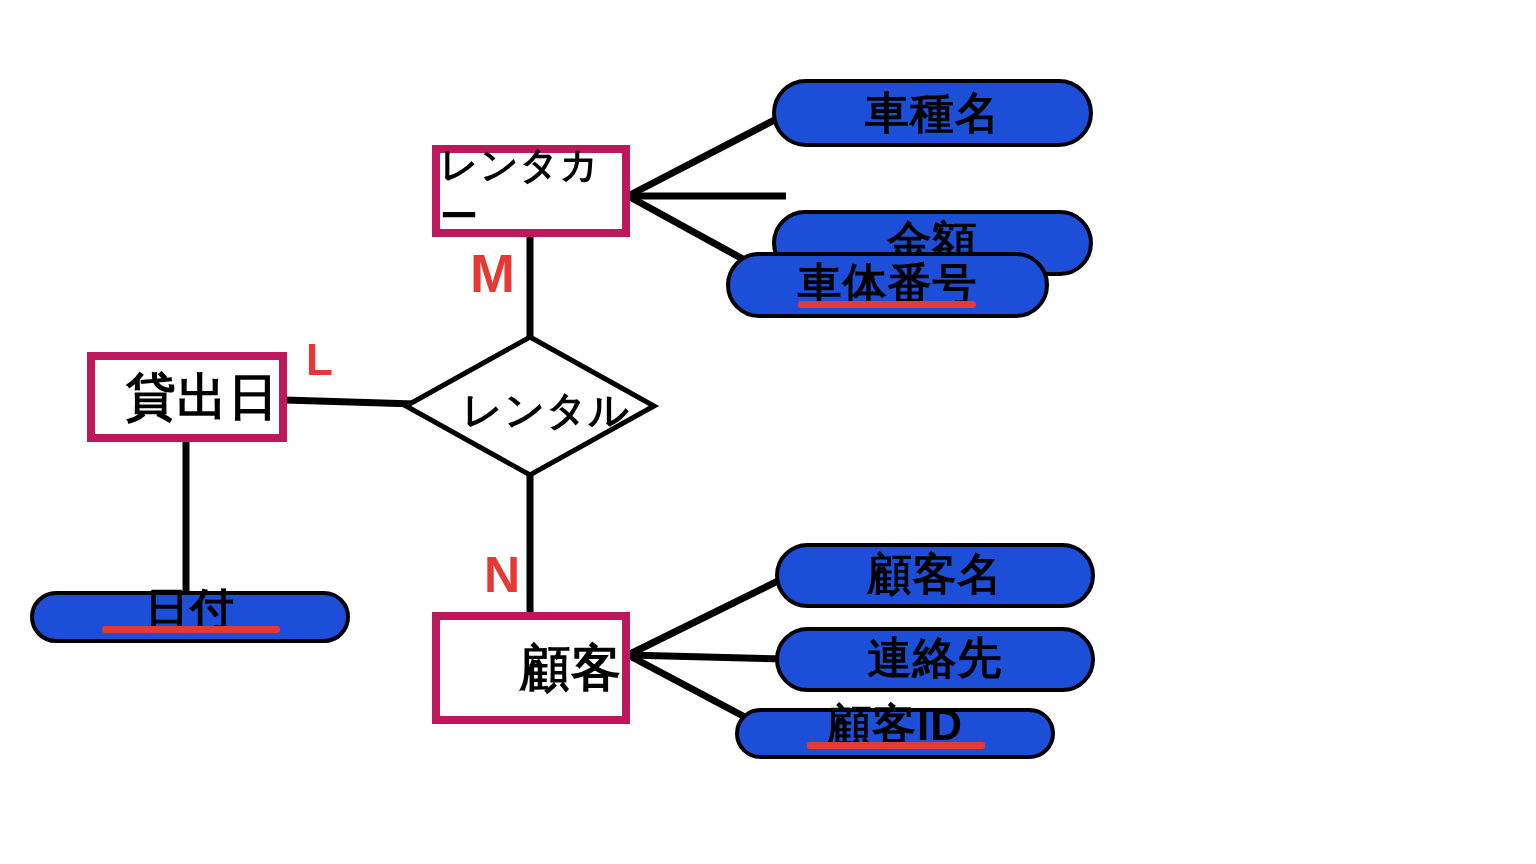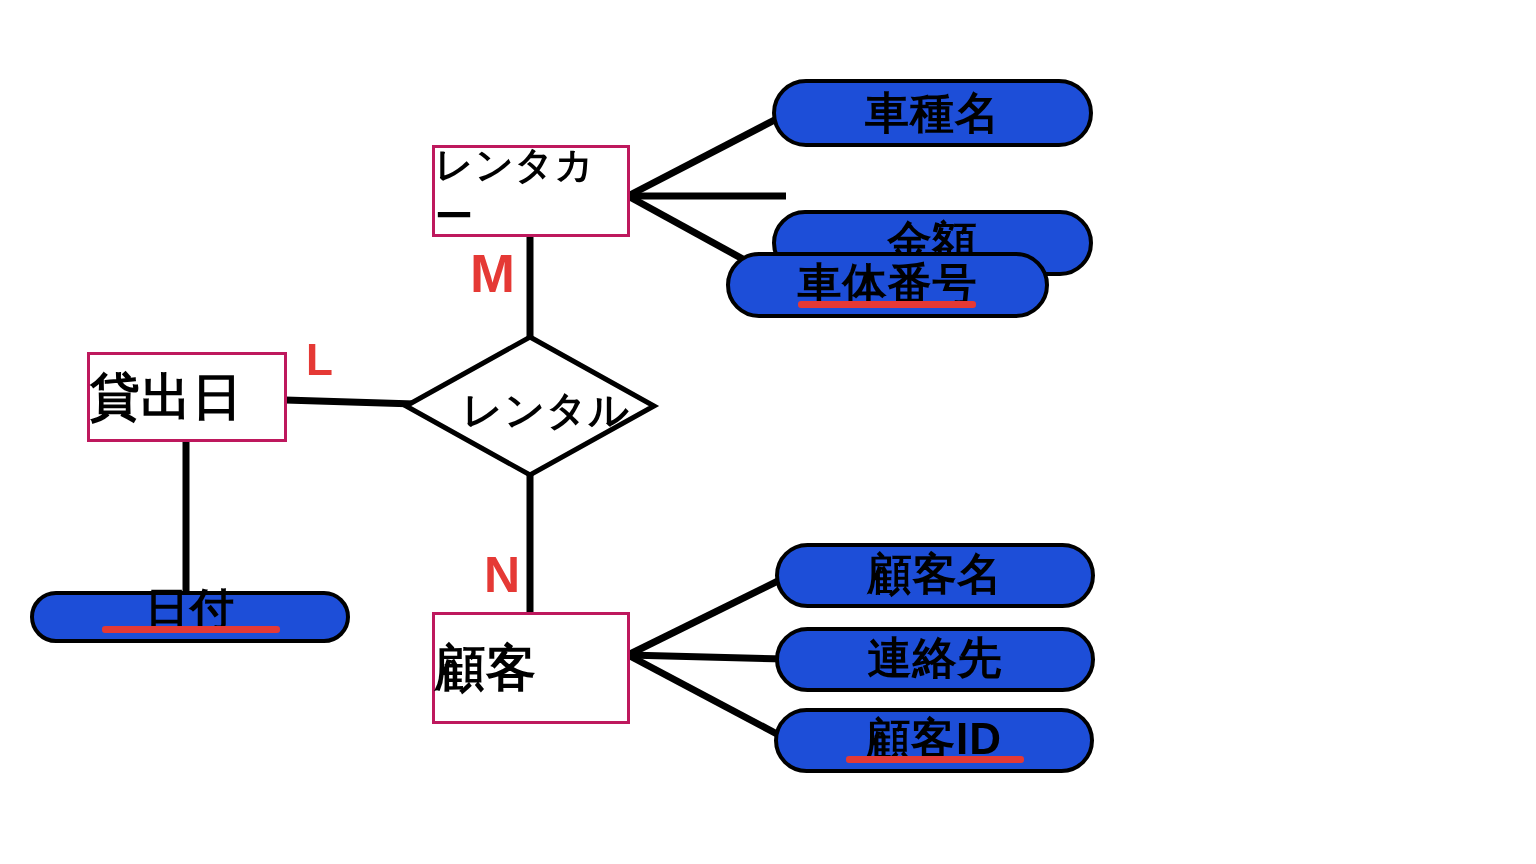--- a/index.html
+++ b/index.html
@@ -16,24 +16,24 @@
     overflow: hidden;
   }
   .lines-layer {
     position: absolute;
     left: 0; top: 0;
     width: 1536px; height: 864px;
   }
   .entity {
     position: absolute;
     background: #ffffff;
-    border: 3px solid #be185d;
+    border: 8px solid #be185d;
     display: flex;
     align-items: center;
-    justify-content: flex-start;
+    justify-content: flex-end;
     font-weight: 600;
     letter-spacing: 1px;
     z-index: 2;
   }
   .attr {
     position: absolute;
     background: #1d4ed8;
     border: 4px solid #000000;
     border-radius: 40px;
     display: flex;
@@ -78,21 +78,21 @@
   #entity-rental-car   { left: 432px; top: 145px; width: 198px; height: 92px; font-size: 38px; }
   #entity-lending-date { left: 87px;  top: 352px; width: 200px; height: 90px; font-size: 50px; }
   #entity-customer     { left: 432px; top: 612px; width: 198px; height: 112px; font-size: 50px; }
 
   #attr-car-model-name { left: 772px; top: 79px;  width: 321px; height: 68px; }
   #attr-price          { left: 772px; top: 162px; width: 321px; height: 66px; margin-top: 48px; }
   #attr-body-number    { left: 726px; top: 252px; width: 323px; height: 66px; }
   #attr-date           { left: 30px;  top: 591px; width: 320px; height: 52px; }
   #attr-customer-name  { left: 775px; top: 543px; width: 320px; height: 65px; }
   #attr-contact        { left: 775px; top: 627px; width: 320px; height: 65px; }
-  #attr-customer-id    { left: 774px; top: 708px; width: 320px; height: 65px; }
+  #attr-customer-id    { left: 735px; top: 708px; width: 320px; height: 51px; }
 </style>
 </head>
 <body>
 
 <div class="canvas">
 
   <svg class="lines-layer" viewBox="0 0 1536 864">
     <g stroke="#000000" stroke-width="7" fill="none">
       <line x1="628" y1="196" x2="790" y2="112"></line>
       <line x1="628" y1="196" x2="786" y2="196"></line>

